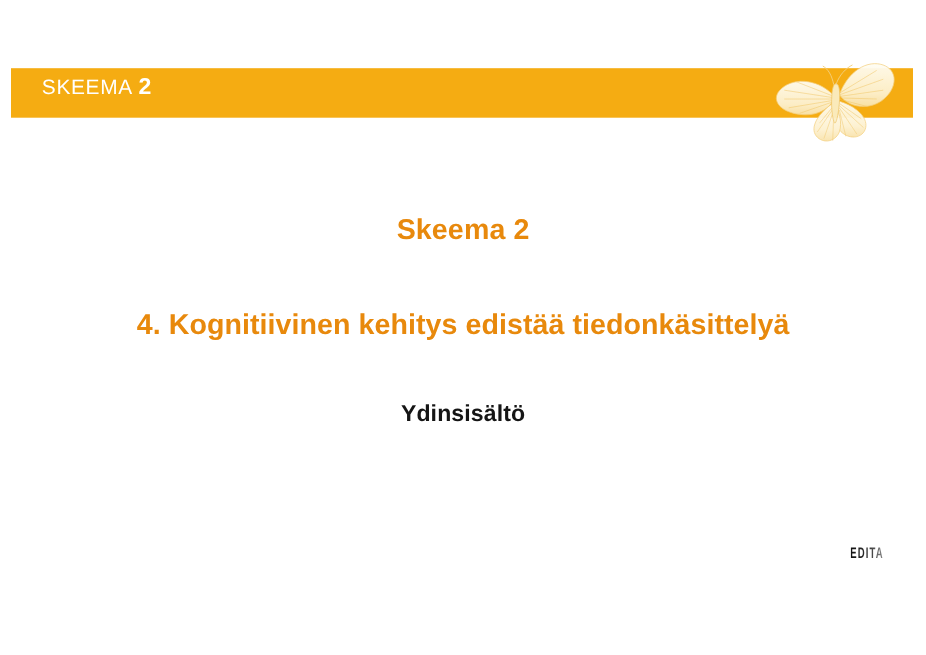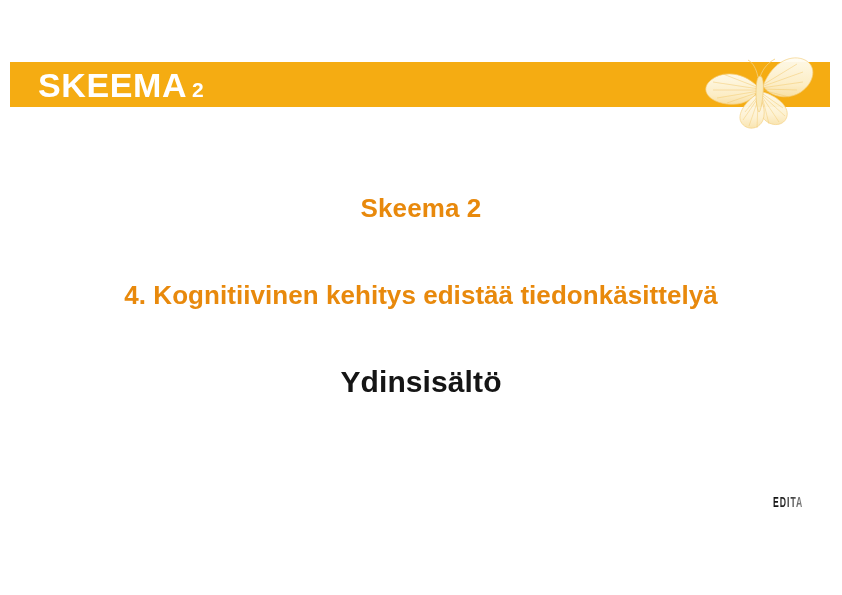--- a/index.html
+++ b/index.html
@@ -38,22 +38,22 @@
     left: 38px;
     top: 68px;
     height: 34px;
     display: flex;
     align-items: baseline;
     color: #ffffff;
     white-space: nowrap;
     pointer-events: none;
   }
   .brand-name {
-    font-size: 34px;
-    font-weight: 700;
+    font-size: 19px;
+    font-weight: 400;
     letter-spacing: 0.6px;
     line-height: 1;
     color: #ffffff;
   }
   .brand-number {
     font-size: 21px;
     font-weight: 700;
     line-height: 1;
     margin-left: 5px;
     color: #ffffff;
@@ -98,21 +98,21 @@
   .title-section {
     top: 280px;
     font-size: 26px;
     font-weight: 700;
     color: #e8890c;
     letter-spacing: 0.05px;
   }
 
   .title-sub {
     top: 365px;
-    font-size: 30px;
+    font-size: 21px;
     font-weight: 700;
     color: #151515;
     letter-spacing: 0.1px;
   }
 
   
   .publisher-logo {
     position: absolute;
     left: 778px;
     top: 493px;

